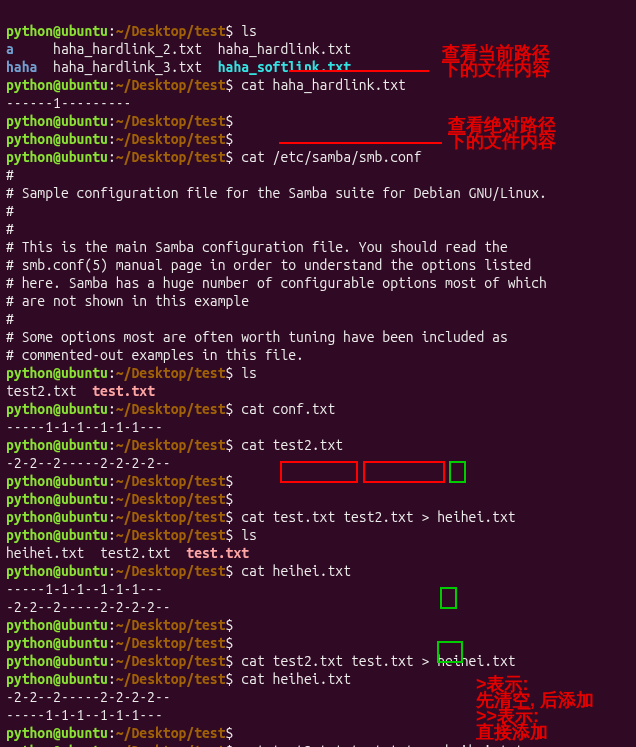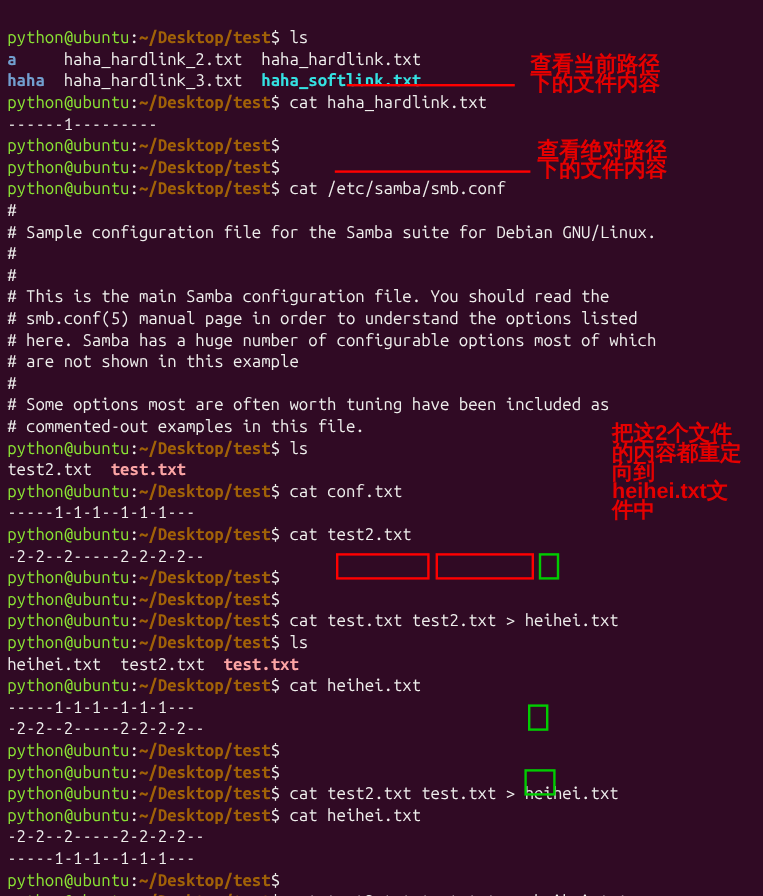--- a/index.html
+++ b/index.html
@@ -13,21 +13,21 @@
   .terminal {
     font-family: "Ubuntu Mono", "DejaVu Sans Mono", monospace;
     font-size: 14px;
     line-height: 18px;
     color: #eeeeec;
     padding: 4px 6px;
     white-space: pre;
     position: relative;
     letter-spacing: 0px;
   }
-  .user { color: #8ae234; font-weight: normal; }
+  .user { color: #8ae234; font-weight: bold; }
   .path { color: #a16207; font-weight: bold; }
   .plain { color: #eeeeec; }
   .dircol { color: #729fcf; font-weight: bold; }
   .linkcol { color: #34e2e2; font-weight: bold; }
   .testgreen { color: #fca5a5; font-weight: bold; }
   
   .anno {
     position: absolute;
     color: #e50000;
     font-family: "Microsoft YaHei", "SimSun", sans-serif;
@@ -117,18 +117,17 @@
 <div class="box-green" style="left:449px; top:461px; width:13px; height:18px;"></div>
 
 <div class="box-green" style="left:440px; top:587px; width:13px; height:18px;"></div>
 
 <div class="box-green" style="left:437px; top:641px; width:22px; height:18px;"></div>
 
 <div class="anno" style="left:442px; top:45px;">查看当前路径
 下的文件内容</div>
 <div class="anno" style="left:448px; top:117px;text-align:center;">查看绝对路径
 下的文件内容</div>
-<div class="anno" style="left:510px; top:353px;">把这2个文件
-的内容都重定
-向到
-heihei.txt文
-件中</div>
+<div class="anno" style="left:476px; top:676px;">&gt;表示:
+先清空, 后添加
+&gt;&gt;表示:
+直接添加</div>
 </div>
 
 </body></html>

